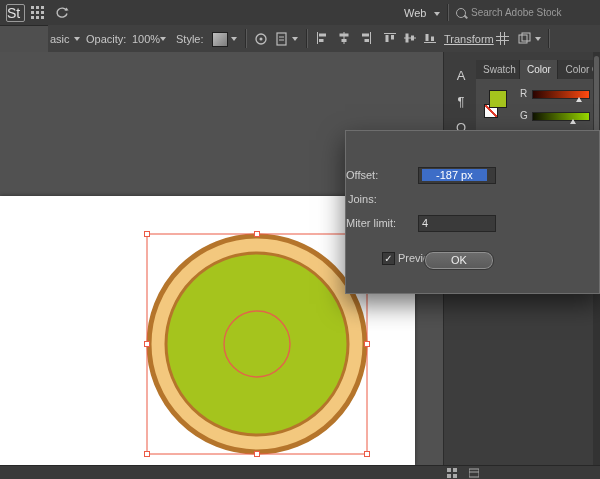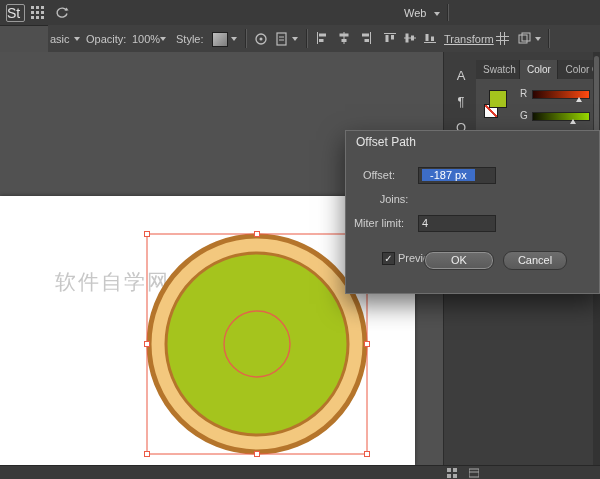--- a/index.html
+++ b/index.html
@@ -52,24 +52,24 @@
   .track{height:7px;border:1px solid #262626;}
   .thumb-tri{width:0;height:0;border-left:3px solid transparent;border-right:3px solid transparent;
              border-bottom:5px solid #dcdcdc;}
   .vscroll{left:149px;top:0;width:7px;height:413px;background:#333333;}
   .vthumb{left:1px;top:4px;width:5px;height:96px;background:#5c5c5c;border-radius:3px;}
   
   .dialog{left:345px;top:130px;width:253px;height:162px;background:#4f4f4f;
           border:1px solid #6e6e6e;box-shadow:0 10px 24px rgba(0,0,0,.55);z-index:20;}
   .dlg-title{left:0;top:0;width:100%;height:22px;line-height:22px;padding-left:10px;
              color:#e4e4e4;font-size:12px;box-sizing:border-box;}
-  .dlg-label{width:66px;text-align:center;color:#cfcfcf;}
+  .dlg-label{width:66px;text-align:left;color:#cfcfcf;}
   .field{background:#3a3a3a;border:1px solid #262626;height:15px;line-height:15px;
          color:#e0e0e0;padding:0 3px;font-size:11px;}
-  .sel-text{background:#3d6dc7;color:#ffffff;padding:0 8px;}
+  .sel-text{background:#3d6dc7;color:#ffffff;padding:0 14px;}
   .dropdown{background:#585858;border:1px solid #2d2d2d;height:15px;line-height:15px;color:#e2e2e2;
             padding:0 4px;font-size:11px;display:flex;justify-content:space-between;align-items:center;}
   .checkbox{width:11px;height:11px;background:#3a3a3a;border:1px solid #222;color:#e8e8e8;
             font-size:10px;line-height:11px;text-align:center;}
   .btn{height:17px;line-height:16px;text-align:center;color:#ececec;font-size:11px;
        background:linear-gradient(#6d6d6d,#5a5a5a);border:1px solid #363636;border-radius:9px;}
   .btn.default{box-shadow:0 0 0 1px #8f8f8f inset;}
   
   .statusbar{left:0;top:465px;width:600px;height:14px;background:#3a3a3a;border-top:1px solid #272727;}
   svg{display:block;}
@@ -96,20 +96,24 @@
     </svg>
     <svg class="abs mb-icon" style="left:55px" width="14" height="13" viewBox="0 0 14 13">
       <path d="M11.5 4.5 A5 4.5 0 1 0 12 7.5" fill="none" stroke="#bdbdbd" stroke-width="1.4"></path>
       <polygon points="9.5,4.5 13.5,4.5 11.5,1.5" fill="#bdbdbd"></polygon>
     </svg>
     <div class="abs web-dd">
       <span>Web</span>
       <span class="arr"></span>
     </div>
     <div class="abs sep mb-sep"></div>
+    <div class="abs search">
+      <span class="mag"></span>
+      <input readonly="" placeholder="Search Adobe Stock" style="">
+    </div>
   </div>
 
   <div class="abs controlbar">
     <span class="abs cb-label" style="left:2px">asic</span>
     <span class="abs arr" style="left:26px;top:12px"></span>
     <span class="abs cb-label" style="left:38px">Opacity:</span>
     <span class="abs cb-label" style="left:84px">100%</span>
     <span class="abs arr" style="left:112px;top:12px"></span>
     <span class="abs cb-label" style="left:128px">Style:</span>
     <div class="abs swatch-style"></div>
@@ -172,21 +176,20 @@
     <svg class="abs cb-icon" style="left:470px" width="13" height="13" viewBox="0 0 13 13">
       <rect x="1" y="3" width="8" height="8" fill="none" stroke="#bdbdbd"></rect>
       <rect x="4" y="1" width="8" height="8" fill="none" stroke="#bdbdbd"></rect>
     </svg>
     <span class="abs arr" style="left:487px;top:12px"></span>
     <div class="abs sep cb-sep" style="left:500px"></div>
   </div>
 
   <div class="abs viewport">
     <div class="abs artboard">
-      <div class="abs wm1">软件自学网</div>
       <svg class="abs" style="left:0;top:0" width="415" height="269" viewBox="0 0 415 269">
 
         <circle cx="257" cy="148" r="108" stroke="#b5752b" stroke-width="5" fill="#f3c87e"></circle>
         <circle cx="257" cy="148" r="91" stroke="#b5752b" stroke-width="3" fill="#a5c41d"></circle>
         <circle cx="257" cy="148" r="33" fill="none" stroke="#e2644a" stroke-width="1.4"></circle>
 
         <rect x="147" y="38" width="220" height="220" fill="none" stroke="#ec5a45" stroke-width="1"></rect>
         <g fill="#ffffff" stroke="#ec5a45" stroke-width="1">
           <rect x="144.5" y="35.5" width="5" height="5"></rect>
             <rect x="254.5" y="35.5" width="5" height="5"></rect>
@@ -222,41 +225,39 @@
       <div class="abs track" style="left:56px;top:33px;width:56px;background:linear-gradient(to right,#101400,#9adb00)"></div>
       <div class="abs thumb-tri" style="left:94px;top:40px"></div>
     </div>
 
     <div class="abs vscroll">
       <div class="abs vthumb"></div>
     </div>
   </div>
 
   <div class="abs dialog">
-    <div class="abs dlg-title">Offset Path</div>
 
     <span class="abs dlg-label" style="left:0;top:38px">Offset:</span>
     <div class="abs field" style="left:72px;top:36px;width:70px">
       <span class="sel-text">-187 px</span>
     </div>
 
-    <span class="abs dlg-label" style="left:15px;top:62px">Joins:</span>
+    <span class="abs dlg-label" style="left:2px;top:62px">Joins:</span>
 
     <span class="abs dlg-label" style="left:0;top:86px">Miter limit:</span>
     <div class="abs field" style="left:72px;top:84px;width:70px">
       <span>4</span>
     </div>
 
     <div class="abs checkbox" style="left:36px;top:121px">
       <span>✓</span>
     </div>
     <span class="abs dlg-label" style="left:52px;top:121px;width:auto;text-align:left">Preview</span>
 
     <div class="abs btn default" style="left:78px;top:120px;width:68px">OK</div>
-    <div class="abs btn" style="left:157px;top:120px;width:62px">Cancel</div>
   </div>
 
   <div class="abs statusbar">
     <svg class="abs" style="left:447px;top:2px" width="10" height="10" viewBox="0 0 10 10">
       <g fill="#a9a9a9">
           <rect x="0" y="0" width="4" height="4"></rect>
           <rect x="6" y="0" width="4" height="4"></rect>
       <rect x="0" y="6" width="4" height="4"></rect>
           <rect x="6" y="6" width="4" height="4"></rect>
         </g>

